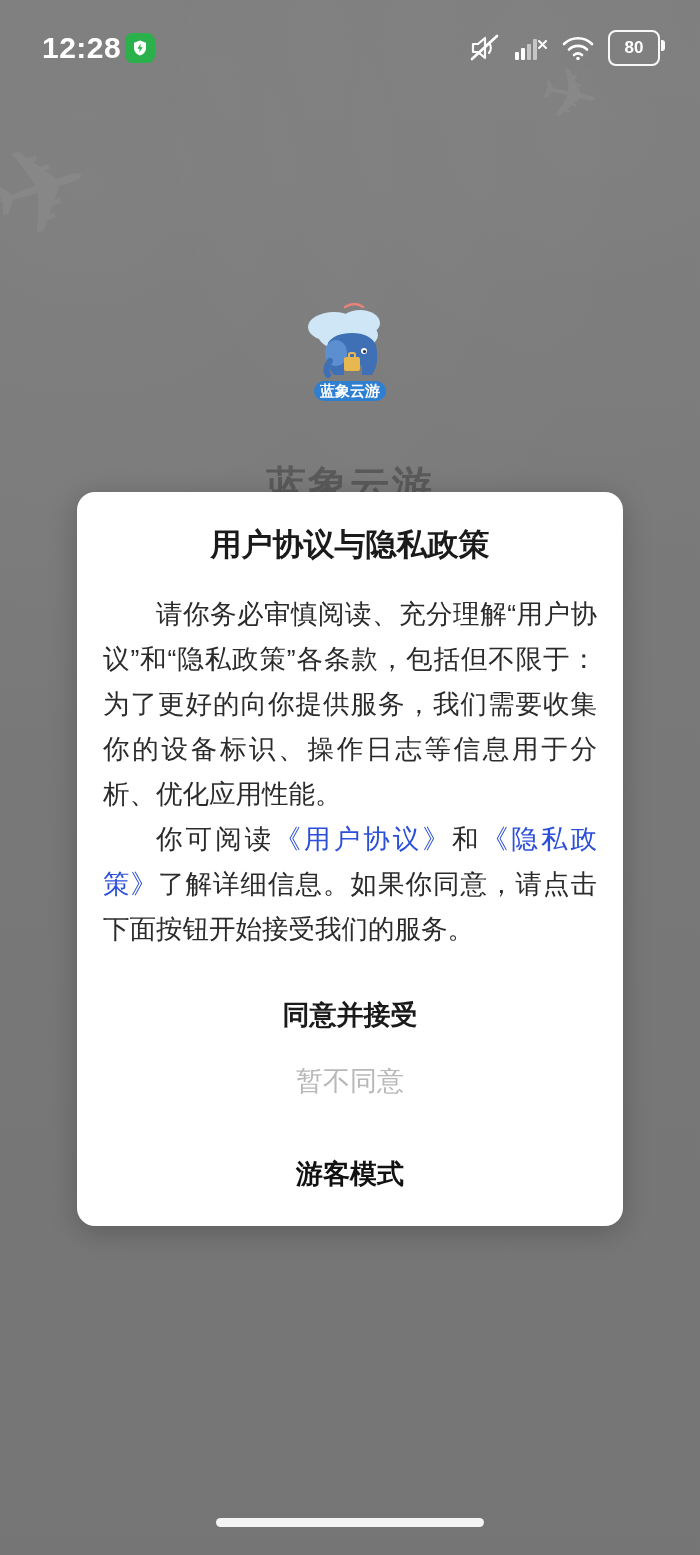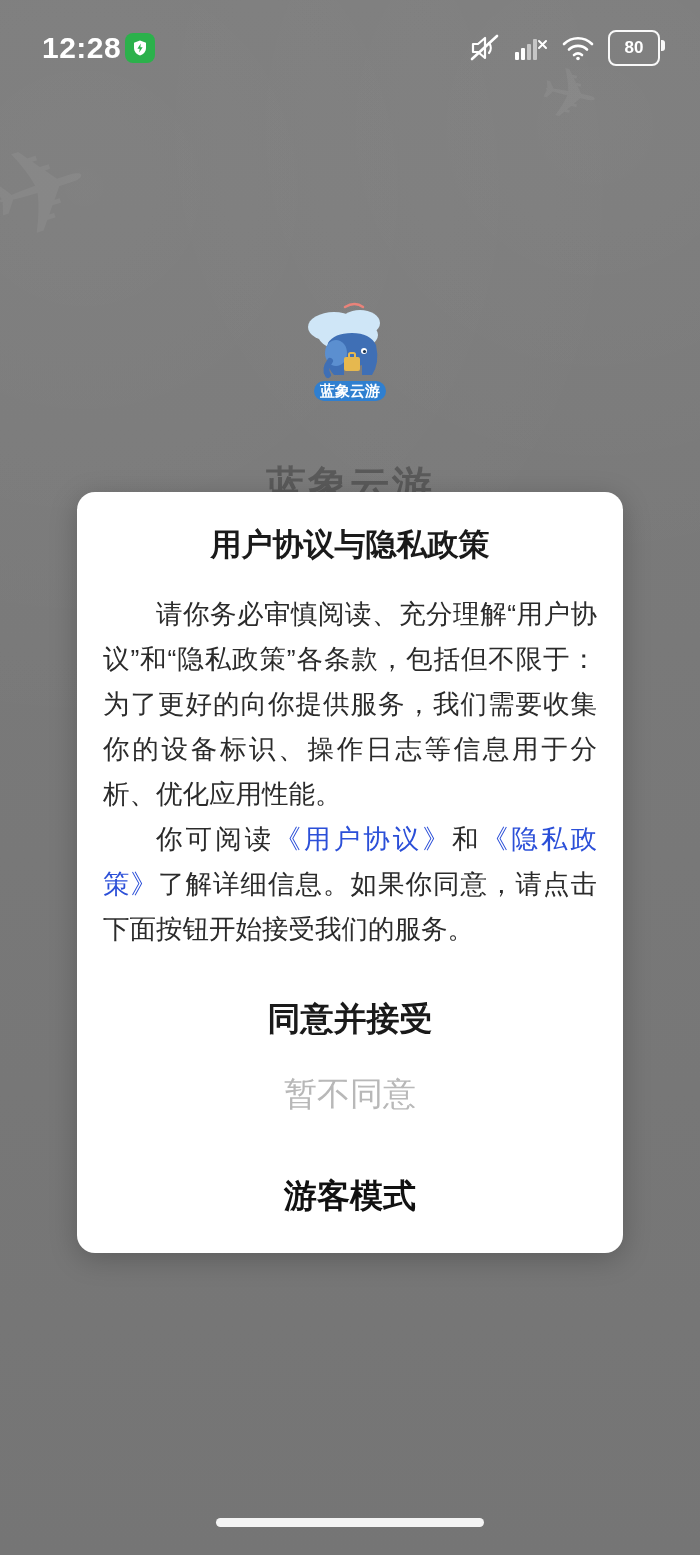--- a/index.html
+++ b/index.html
@@ -96,21 +96,21 @@
     font-size:26.5px;
     line-height:45px;
     color:#2b2b2b;
     text-align:justify;
   }
   .modal-body p { text-indent:2em; }
   .modal-body p + p { margin-top:0; }
   .link { color:#2b4fd8; }
   .btn-row {
     text-align:center;
-    font-size:33px;
+    font-size:27px;
   }
   .btn-agree {
     margin-top:45px;
     color:#1a1a1a;
     font-weight:600;
   }
   .btn-decline {
     margin-top:30px;
     color:#b8b8b8;
     font-weight:400;

